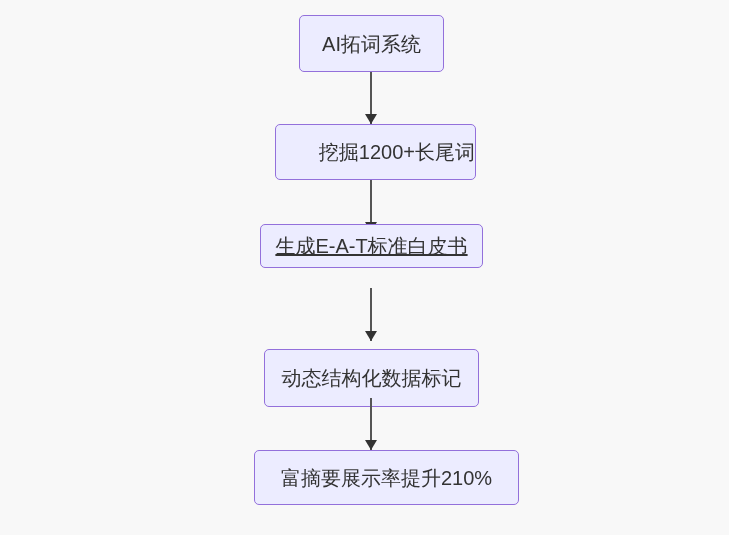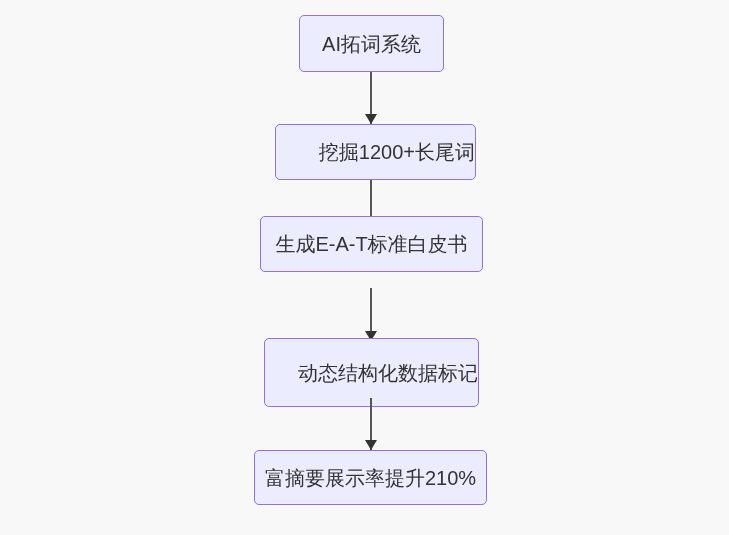--- a/index.html
+++ b/index.html
@@ -68,35 +68,35 @@
 
   <div class="node" style="left:275px; top:124px; width:201px; height:56px;justify-content:flex-end;">
     <span>挖掘1200+长尾词</span>
   </div>
 
   <div class="arrow" style="left:371px; top:180px; height:52px;">
     <div class="shaft"></div>
     <div class="head"></div>
   </div>
 
-  <div class="node" style="left:260px; top:216px; width:223px; height:56px;">
+  <div class="node" style="left:260px; top:224px; width:223px; height:44px;text-decoration:underline;">
     <span>生成E-A-T标准白皮书</span>
   </div>
 
   <div class="arrow" style="left:371px; top:288px; height:53px;">
     <div class="shaft"></div>
     <div class="head"></div>
   </div>
 
-  <div class="node" style="left:264px; top:338px; width:215px; height:69px;justify-content:flex-end;">
+  <div class="node" style="left:264px; top:349px; width:215px; height:58px;">
     <span>动态结构化数据标记</span>
   </div>
 
   <div class="arrow" style="left:371px; top:398px; height:52px;">
     <div class="shaft"></div>
     <div class="head"></div>
   </div>
 
-  <div class="node" style="left:254px; top:450px; width:233px; height:55px;">
+  <div class="node" style="left:254px; top:450px; width:265px; height:55px;">
     <span>富摘要展示率提升210%</span>
   </div>
 
 </div>
 
 </body></html>

